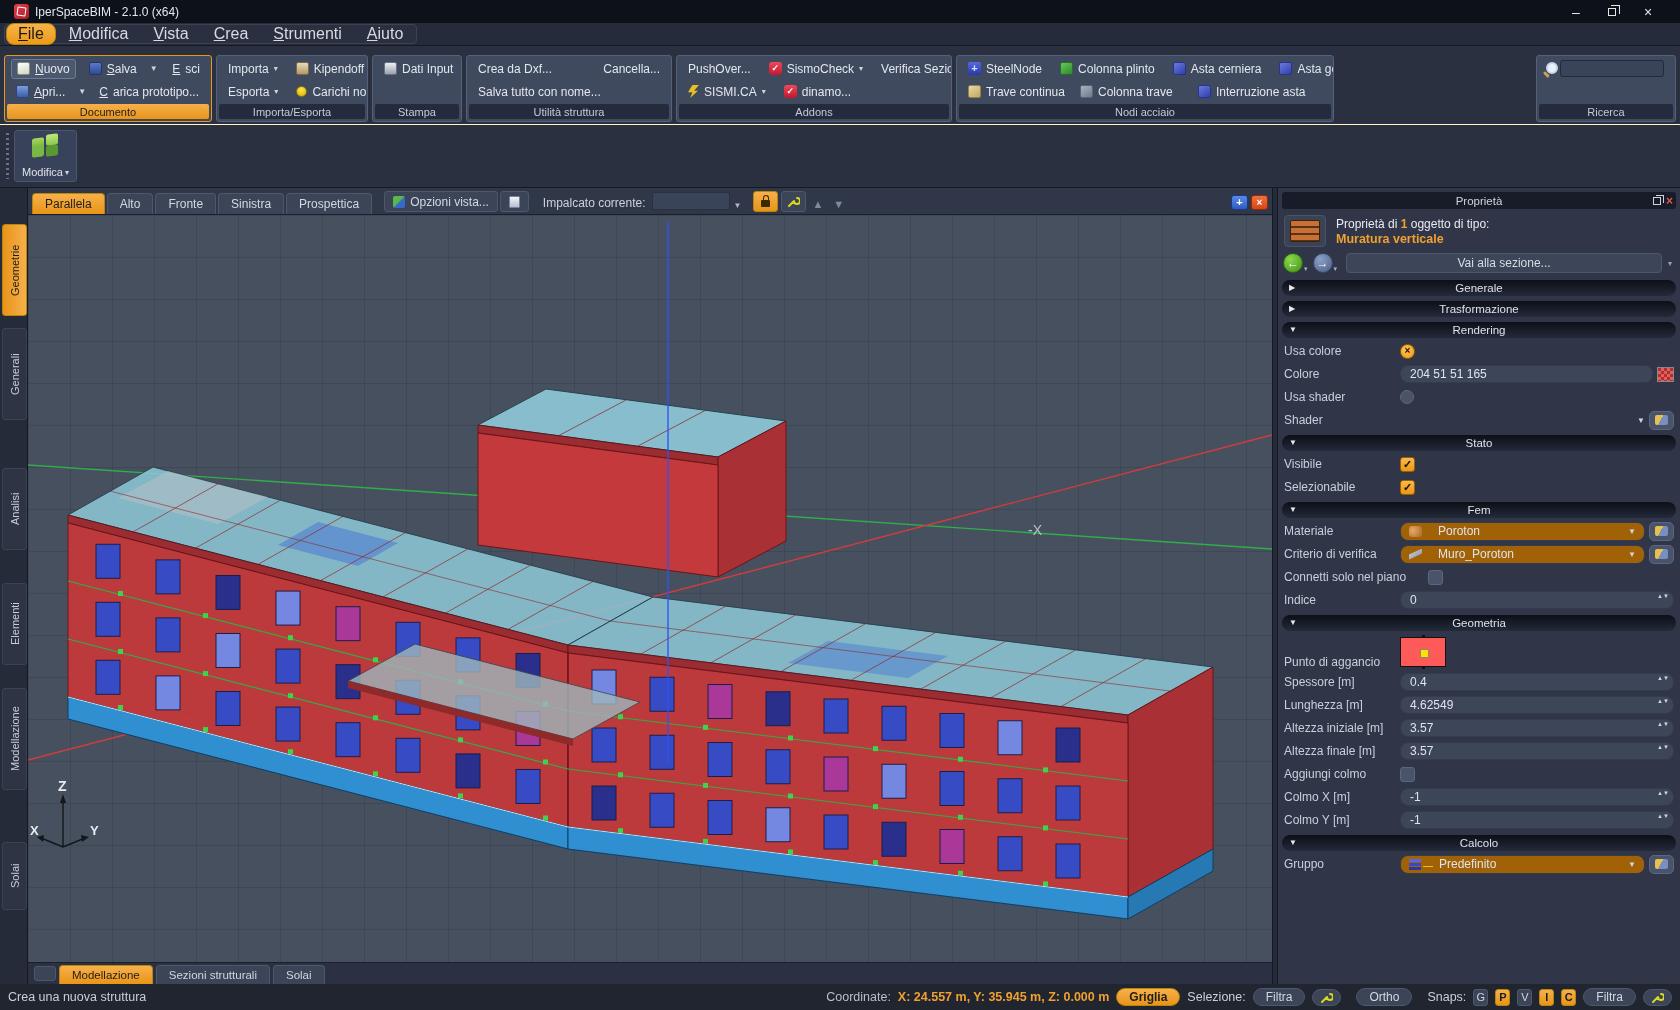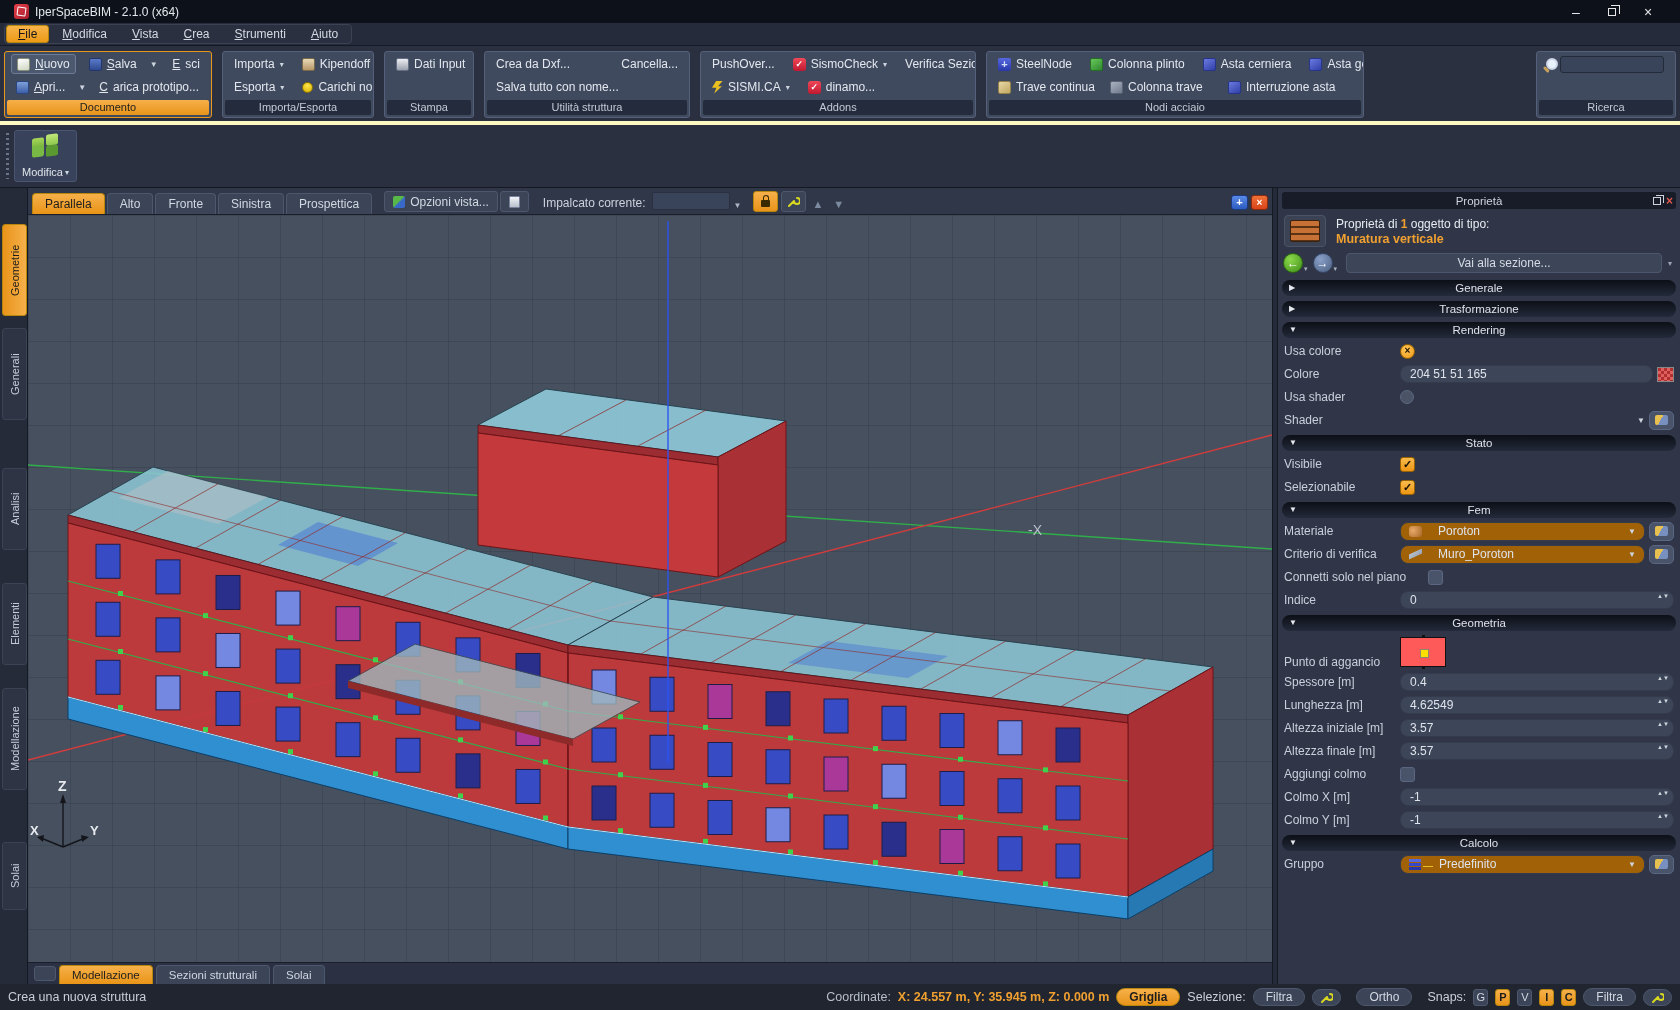--- a/index.html
+++ b/index.html
@@ -11,25 +11,25 @@
   .app-ico{width:15px;height:15px;border-radius:3px;background:linear-gradient(135deg,#e5404a,#a81b2a);position:relative;flex:none}
   .app-ico::after{content:"";position:absolute;inset:3px;border:1.5px solid #fff;border-radius:1px;transform:rotate(8deg)}
   #win-btns{margin-left:auto;display:flex}
   .winbtn{width:36px;height:23px;display:flex;align-items:center;justify-content:center;color:#e8e8e8;font-size:14px;cursor:default}
   .glyph-restore{width:8px;height:8px;border:1px solid #e8e8e8;position:relative}
   .glyph-restore::before{content:"";position:absolute;left:2px;top:-4px;width:8px;height:8px;border-top:1px solid #e8e8e8;border-right:1px solid #e8e8e8}
 
   
   #menubar{height:23px;background:#252b3a;display:flex;align-items:center;padding-left:4px;border-bottom:1px solid #151924;flex:none}
   .menu-wrap{display:flex;background:#2a3040;border:1px solid #3a4254;border-radius:4px;height:20px;align-items:center;padding:0 1px;gap:1px}
-  .menu-item{padding:1px 11px;color:#d6dae2;border-radius:3px;border:1px solid transparent;font-size:12px}
+  .menu-item{padding:1px 11px;color:#d6dae2;border-radius:8px;border:1px solid transparent;font-size:16px}
   .menu-item.active{background:linear-gradient(#f7b349,#ec9a17);color:#18181a;border-color:#b8860b}
 
   
-  #ribbon{height:79px;background:#2a3040;display:flex;align-items:center;padding:3px 4px 2px;gap:10px;border-bottom:4px solid #fef9c3;flex:none}
+  #ribbon{height:79px;background:#2a3040;display:flex;align-items:flex-end;padding:3px 4px 2px;gap:4px;border-bottom:1px solid #fef9c3;flex:none}
   .rgroup{background:#3f4a5e;border:1px solid #55617a;border-radius:3px;display:flex;flex-direction:column;overflow:hidden;flex:none}
   .rgroup.active{border-color:#e8991c}
   .rg-body{flex:1;display:flex;flex-direction:column;justify-content:space-evenly;padding:1px 6px}
   .rrow{display:flex;align-items:center;gap:8px;height:23px}
   .rbtn{display:flex;align-items:center;gap:5px;color:#e3e7ee;font-size:12px;padding:2px 5px;border-radius:3px;white-space:nowrap}
   .rbtn.sel{background:#4b586e;border:1px solid #6d7c97}
   .rg-caption{height:15px;background:#232b3c;color:#c3cad6;font-size:11px;display:flex;align-items:center;justify-content:center;border-radius:2px;margin:0 2px 2px}
   .rg-caption.active{background:linear-gradient(#f6b04a,#e8941a);color:#1d1d1d}
   .ddv{font-size:8px;color:#cfd5df}
   .ic{width:13px;height:13px;border-radius:2px;flex:none;display:inline-block}

